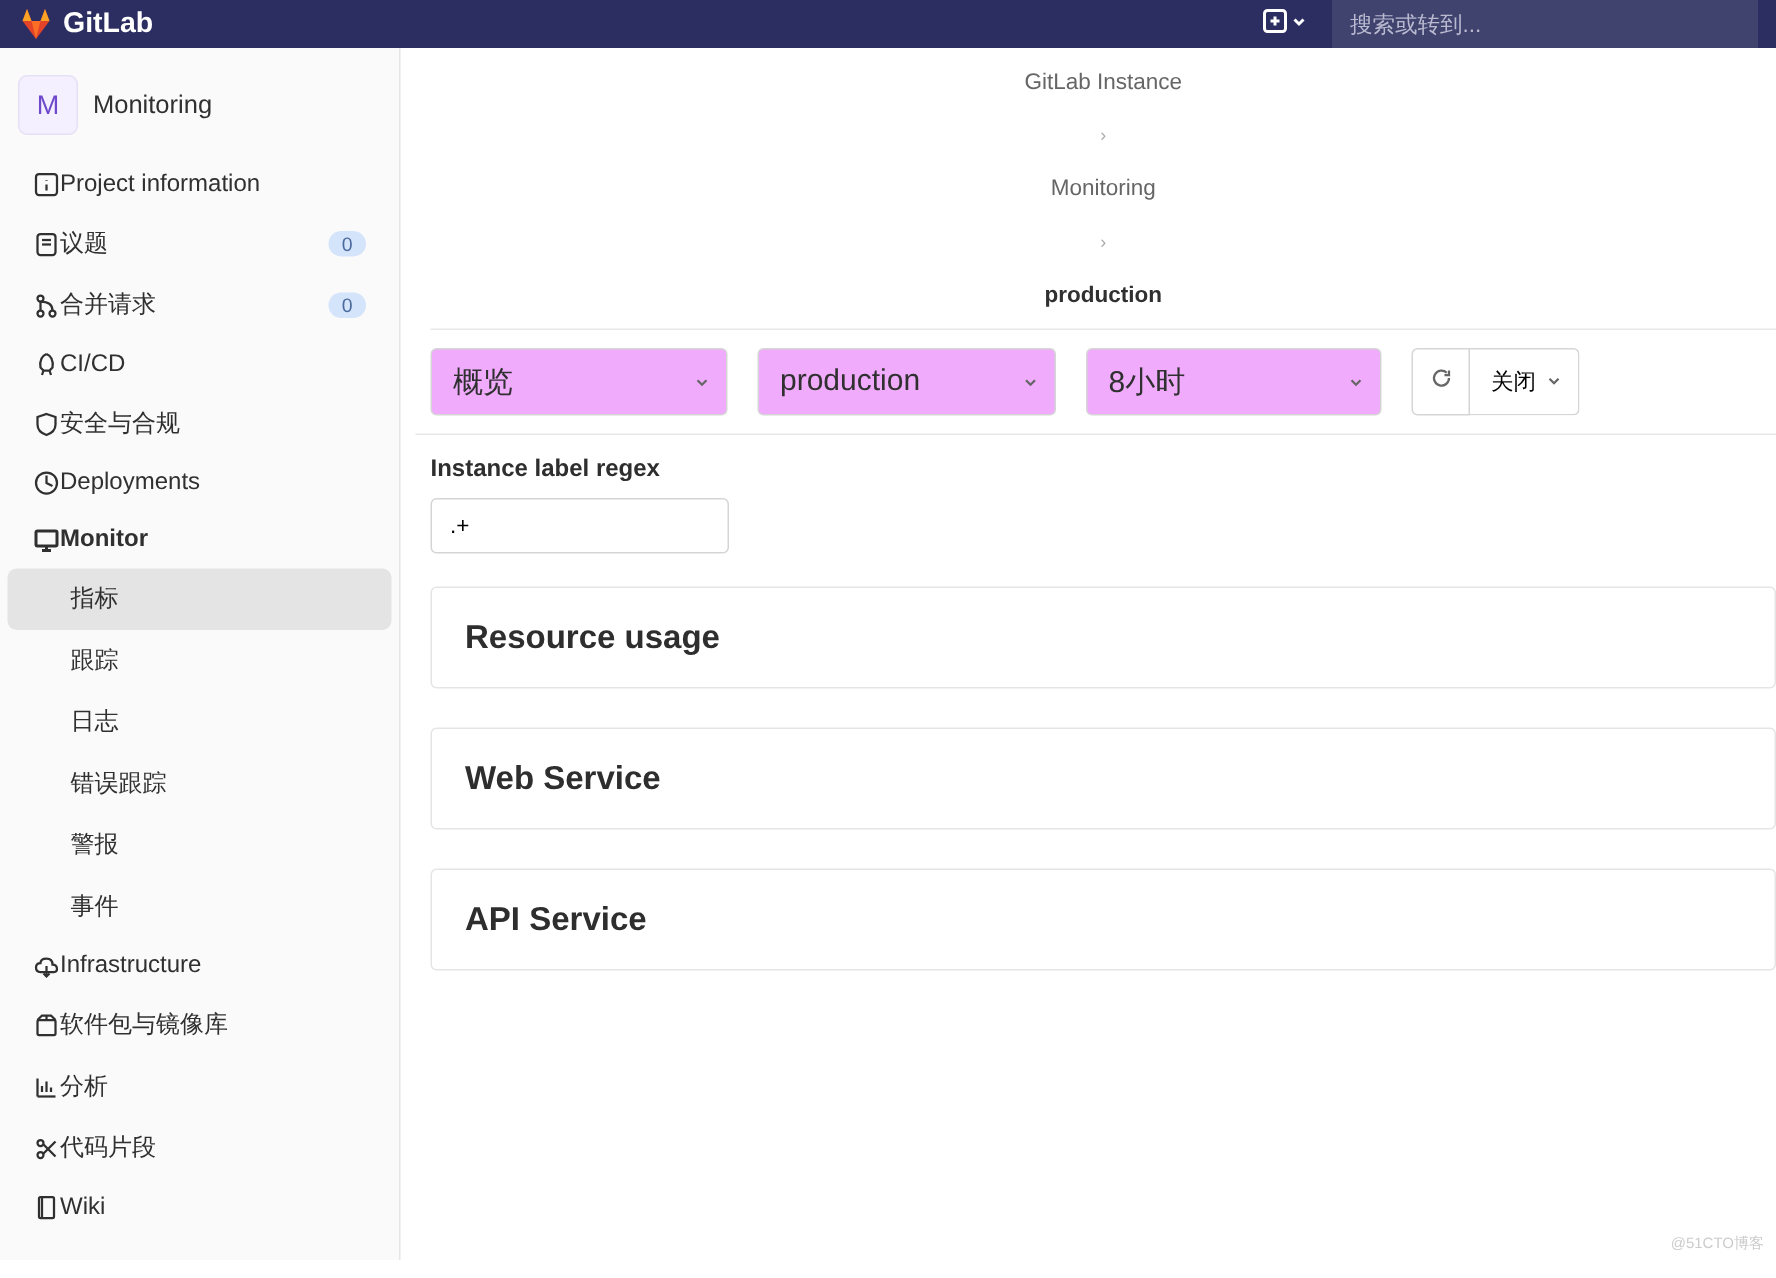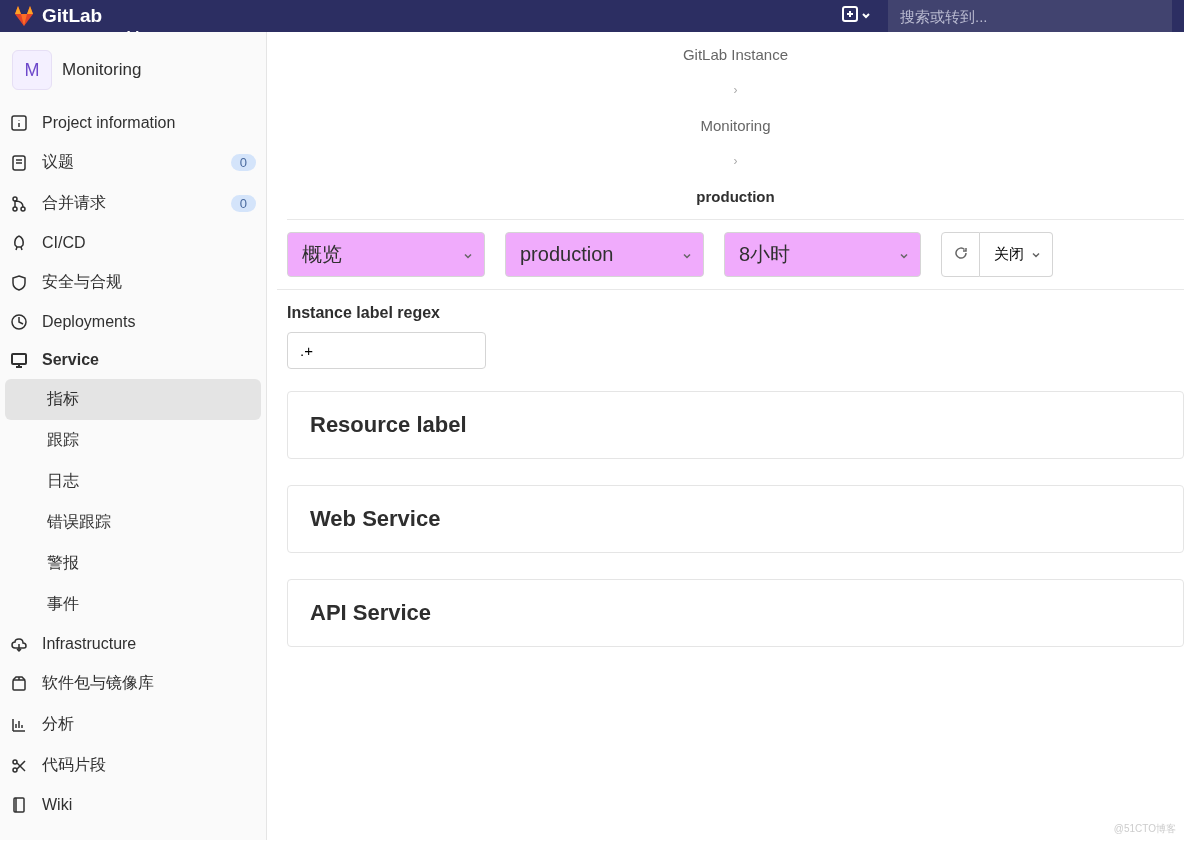--- a/index.html
+++ b/index.html
@@ -86,23 +86,22 @@
       justify-content: center;
       font-size: 18px;
       color: #6e49cb;
       font-weight: 400;
     }
     .project-name { font-size: 17px; font-weight: 400; color: #303030; }
 
     .nav-item {
       display: flex;
       align-items: center;
-      padding: 10px 10px;
-      cursor: pointer;
-      gap: 14px;
+      padding: 10px 22px;
+      cursor: pointer;
       color: #303030;
       font-size: 16px;
       justify-content: center;
     }
     .nav-item.active .nav-label { font-weight: 700; }
     .nav-icon { width: 18px; height: 18px; display: flex; align-items: center; justify-content: center; flex-shrink: 0; }
     .nav-label { flex: 1; }
     .nav-badge {
       background: #d4e4fa;
       color: #4a6a9e;
@@ -341,21 +340,21 @@
     </div>
 
     <div class="nav-item active">
       <span class="nav-icon">
           <svg width="18" height="18" viewBox="0 0 18 18" fill="none" stroke="#303030" stroke-width="2">
             <rect x="2" y="3" width="14" height="10" rx="1"></rect>
             <line x1="6" y1="16" x2="12" y2="16"></line>
             <line x1="9" y1="13" x2="9" y2="16"></line>
           </svg>
         </span>
-      <span class="nav-label">Service</span>
+      <span class="nav-label">Monitor</span>
     </div>
 
     <div class="subnav">
       <div class="subnav-item active">指标</div>
       <div class="subnav-item">跟踪</div>
       <div class="subnav-item">日志</div>
       <div class="subnav-item">错误跟踪</div>
       <div class="subnav-item">警报</div>
       <div class="subnav-item">事件</div>
     </div>
@@ -460,21 +459,21 @@
       </div>
     </div>
 
     <div class="regex-section">
       <div class="regex-label">Instance label regex</div>
       <input class="regex-input" type="text" value=".+" style="">
     </div>
 
     <div class="panels">
       <div class="panel">
-        <div class="panel-title">Resource label</div>
+        <div class="panel-title">Resource usage</div>
       </div>
       <div class="panel">
         <div class="panel-title">Web Service</div>
       </div>
       <div class="panel">
         <div class="panel-title">API Service</div>
       </div>
     </div>
 
     <div class="watermark">@51CTO博客</div>

